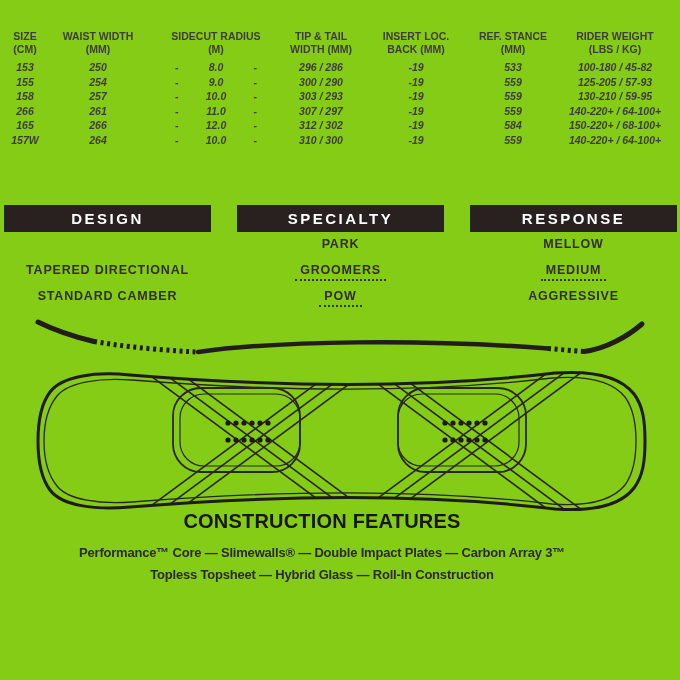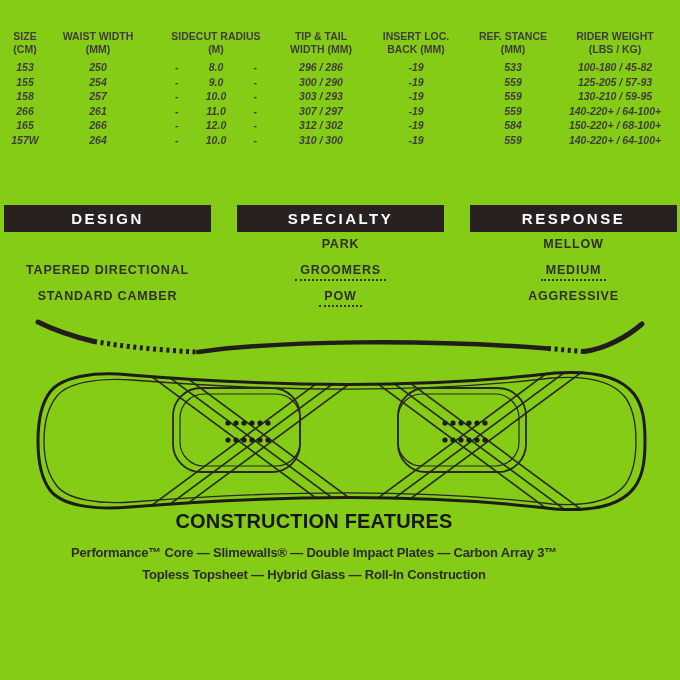--- a/index.html
+++ b/index.html
@@ -23,21 +23,21 @@
   .items{margin-top:4px;display:flex;flex-direction:column;align-items:center;gap:7px;}
   .item{font-size:12.5px;font-weight:700;letter-spacing:.8px;color:#332e2d;line-height:16px;
         padding:0 5px 1px;border-bottom:2px dotted transparent;}
   .item.underlined{border-bottom-color:#3a3532;}
 
   
   .profile{position:absolute;top:308px;left:0;}
   .board{position:absolute;top:366px;left:0;}
 
   
-  .construction{position:absolute;top:510px;left:0;width:628px;text-align:center;}
+  .construction{position:absolute;top:510px;left:8px;width:628px;text-align:center;}
   .construction h2{margin:0 0 9px;font-size:20px;font-weight:700;letter-spacing:.2px;color:#181514;}
   .construction p{margin:0;font-size:13px;font-weight:700;line-height:22px;letter-spacing:-.2px;color:#2e2a29;}
 </style>
 </head>
 <body>
 
 <div class="page">
 
   <div class="spec-table">
     <div class="thead" id="thead">

